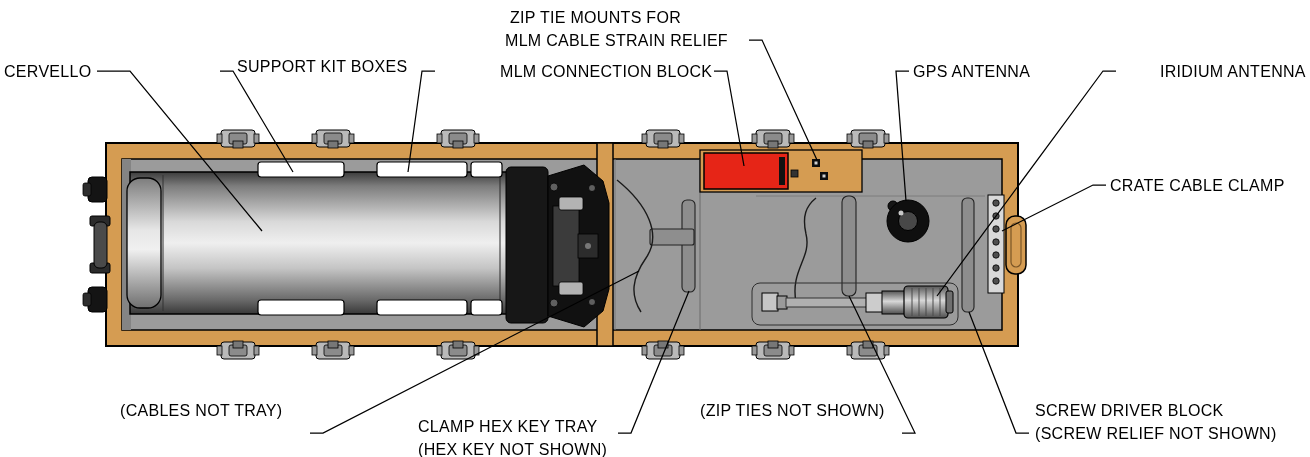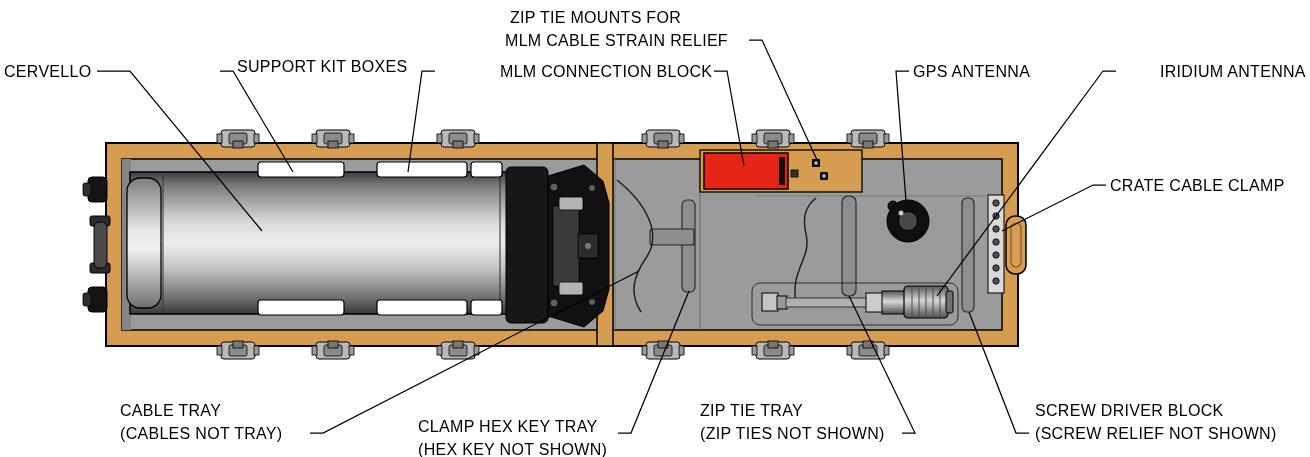--- a/index.html
+++ b/index.html
@@ -201,31 +201,29 @@
 
   <div class="label" style="left:4px; top:60px">CERVELLO</div>
   <div class="label" style="left:237px; top:55px">SUPPORT KIT BOXES</div>
   <div class="label" style="left:500px; top:60px">MLM CONNECTION BLOCK</div>
   <div class="label" style="left:913px; top:60px">GPS ANTENNA</div>
   <div class="label" style="left:1160px; top:60px">IRIDIUM ANTENNA</div>
 
   <div class="label" style="left:1110px; top:174px">CRATE CABLE CLAMP</div>
 
   <div class="label" style="left:120px; top:399px">
-    <div>CABLE TRAY</div>
     <div>(CABLES NOT TRAY)</div>
   </div>
 
   <div class="label" style="left:418px; top:415px">
     <div>CLAMP HEX KEY TRAY</div>
     <div>(HEX KEY NOT SHOWN)</div>
   </div>
 
   <div class="label" style="left:700px; top:399px">
-    <div>ZIP TIE TRAY</div>
     <div>(ZIP TIES NOT SHOWN)</div>
   </div>
 
   <div class="label" style="left:1035px; top:399px">
     <div>SCREW DRIVER BLOCK</div>
     <div>(SCREW RELIEF NOT SHOWN)</div>
   </div>
 
 </div>
 

